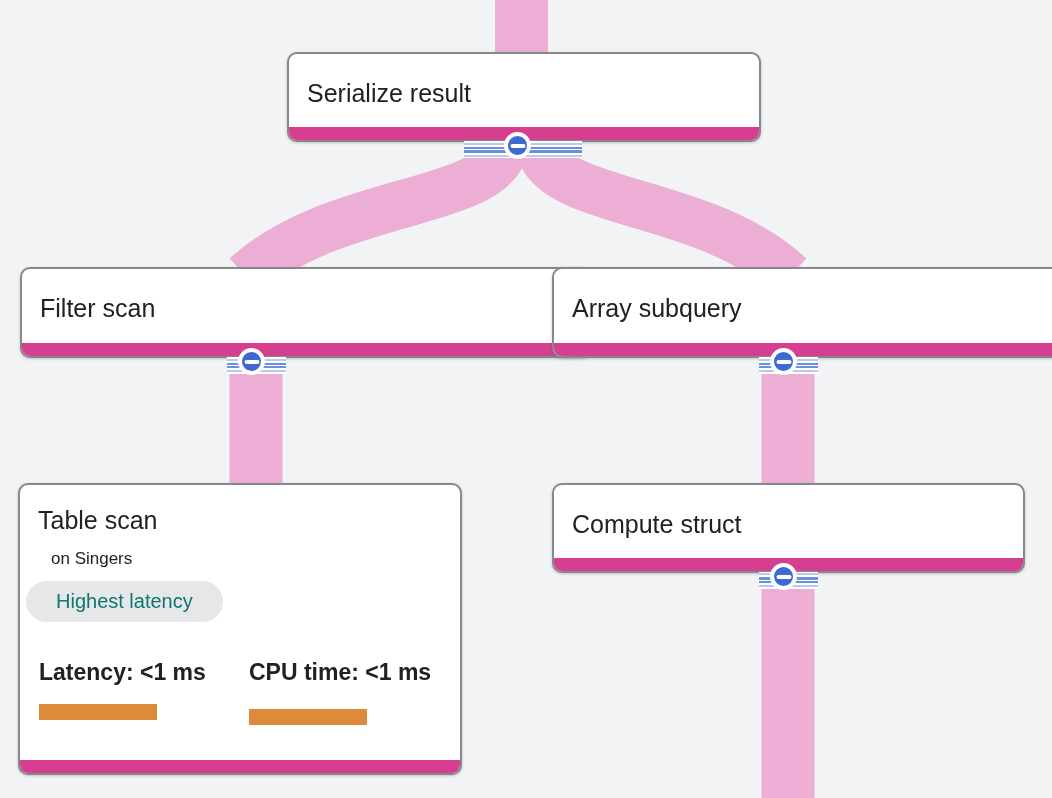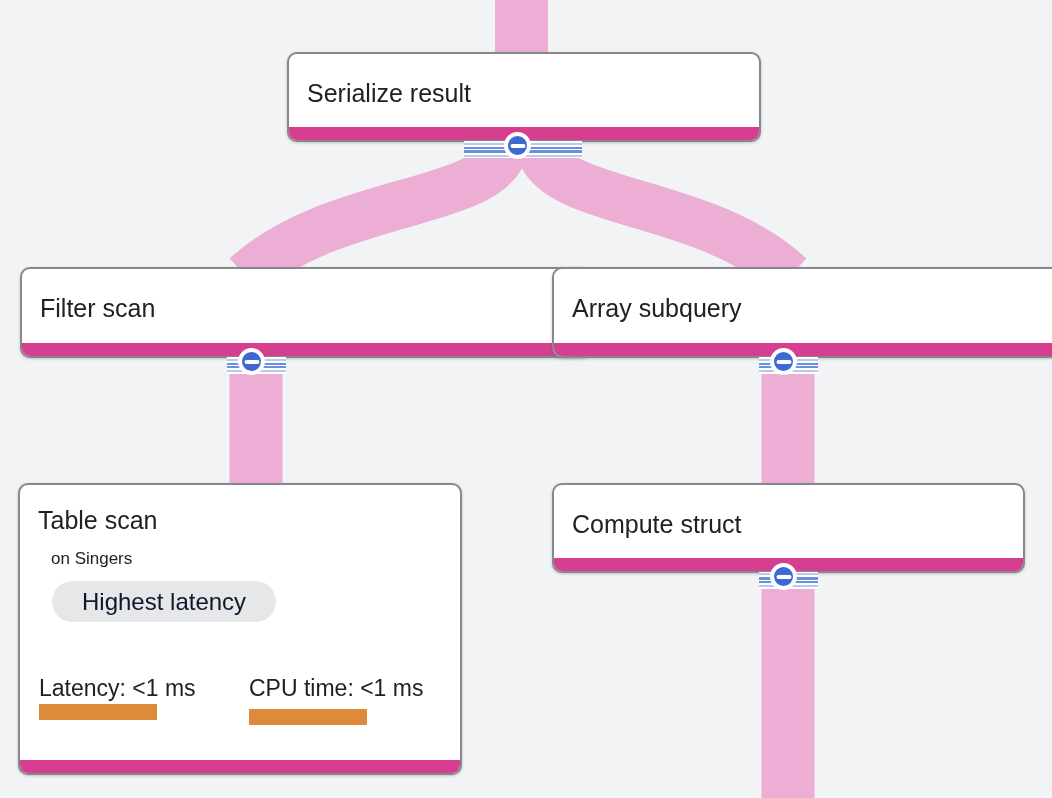--- a/index.html
+++ b/index.html
@@ -21,28 +21,28 @@
   .node .title {
     position:absolute; left:18px; top:24px;
     font-size:25px; line-height:30px; white-space:nowrap;
   }
   .node-table .title { top:20px; }
   .sublabel {
     position:absolute; left:31px; top:60px;
     font-size:17px; line-height:28px; white-space:nowrap;
   }
   .badge {
-    position:absolute; left:32px; height:41px; border-radius:21px;
-    background:#e5e7e9; color:#0f172a; font-size:24px; line-height:41px;
+    position:absolute; left:6px; height:41px; border-radius:21px;
+    background:#e5e7e9; color:#0f766e; font-size:20px; line-height:41px;
     padding:0 30px; white-space:nowrap;
   }
   .badge-1 { top:96px; }
   .badge-2 { top:142px; }
   .metric-label {
-    position:absolute; top:189px; font-size:23px; line-height:28px; white-space:nowrap;
+    position:absolute; top:173px; font-size:23px; line-height:28px; white-space:nowrap;font-weight:bold;
   }
   .metric-bar { position:absolute; width:118px; height:16px; background:#dd8a3b; }
 
   .band {
     position:absolute; z-index:3; height:17px;
     background:linear-gradient(to bottom,
       #ffffff 0, #ffffff 1.5px,
       #b9c8ef 1.5px, #b9c8ef 3.5px,
       #ffffff 3.5px, #ffffff 5.5px,
       #6a90dc 5.5px, #6a90dc 8px,

